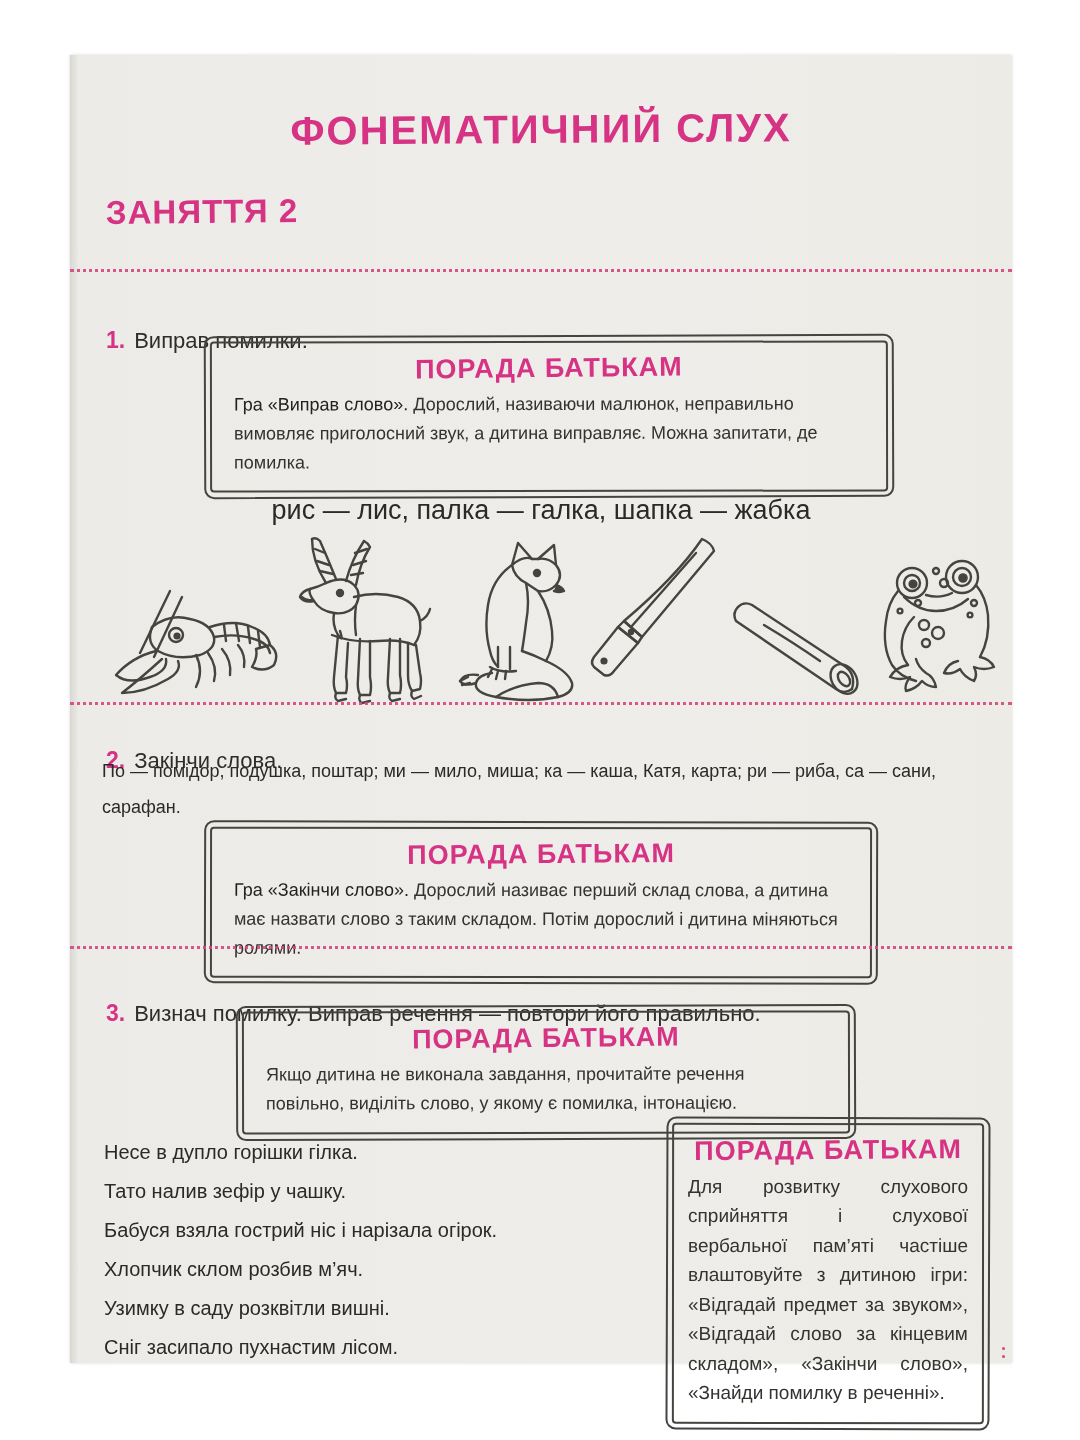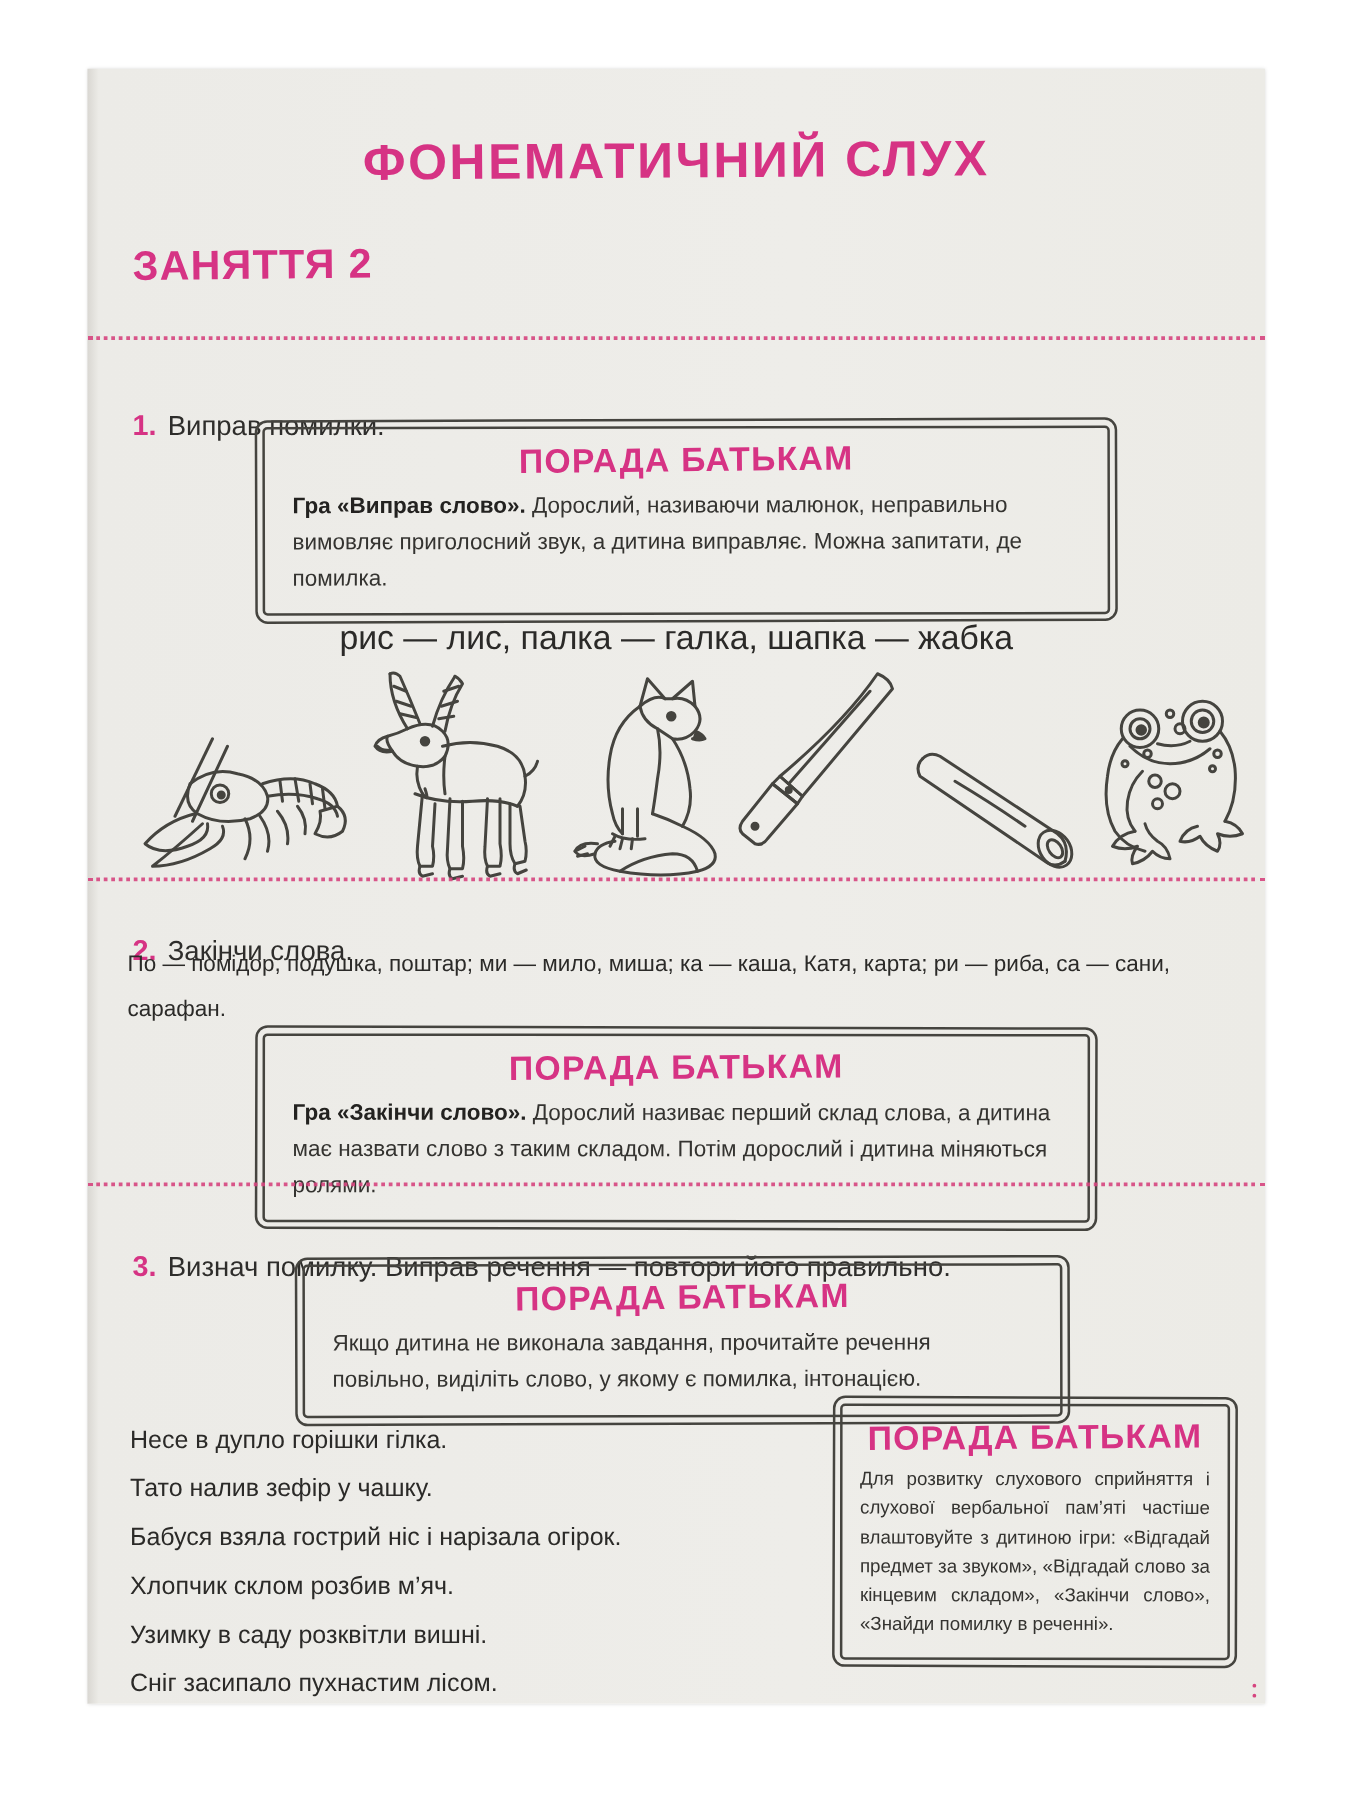--- a/index.html
+++ b/index.html
@@ -38,24 +38,24 @@
   }
   .tip-body{font-size:18px;line-height:1.6;color:#343330;margin:0;}
   .pairs{position:absolute;left:0;width:100%;text-align:center;font-size:27px;line-height:38px;color:#2b2a28;}
   .images-row{
     position:absolute;top:468px;left:22px;width:898px;height:182px;
     display:flex;justify-content:space-between;align-items:flex-end;
   }
   .pic{flex:0 0 auto;}
   .pic svg{display:block;}
   .sentences{position:absolute;top:1078px;left:34px;font-size:20px;line-height:39px;color:#2b2a28;white-space:nowrap;}
-  .side-tip .tip-body{text-align:justify;font-size:15px;line-height:1.55;}
+  .side-tip .tip-body{text-align:justify;font-size:19px;line-height:1.55;}
   .corner-dots{position:absolute;right:6px;top:1292px;width:4px;height:12px;}
   .corner-dots i{display:block;width:3px;height:3px;border-radius:50%;background:#d6457f;margin-bottom:5px;}
-  b.lead{font-weight:bold;color:#232220;}
+  b.lead{font-weight:normal;color:#232220;}
 </style>
 </head>
 <body>
 
 <div class="paper">
 
   <div class="page-title">ФОНЕМАТИЧНИЙ СЛУХ</div>
   <div class="lesson-title">ЗАНЯТТЯ 2</div>
 
   <div class="dotline" style="top:214px"></div>

